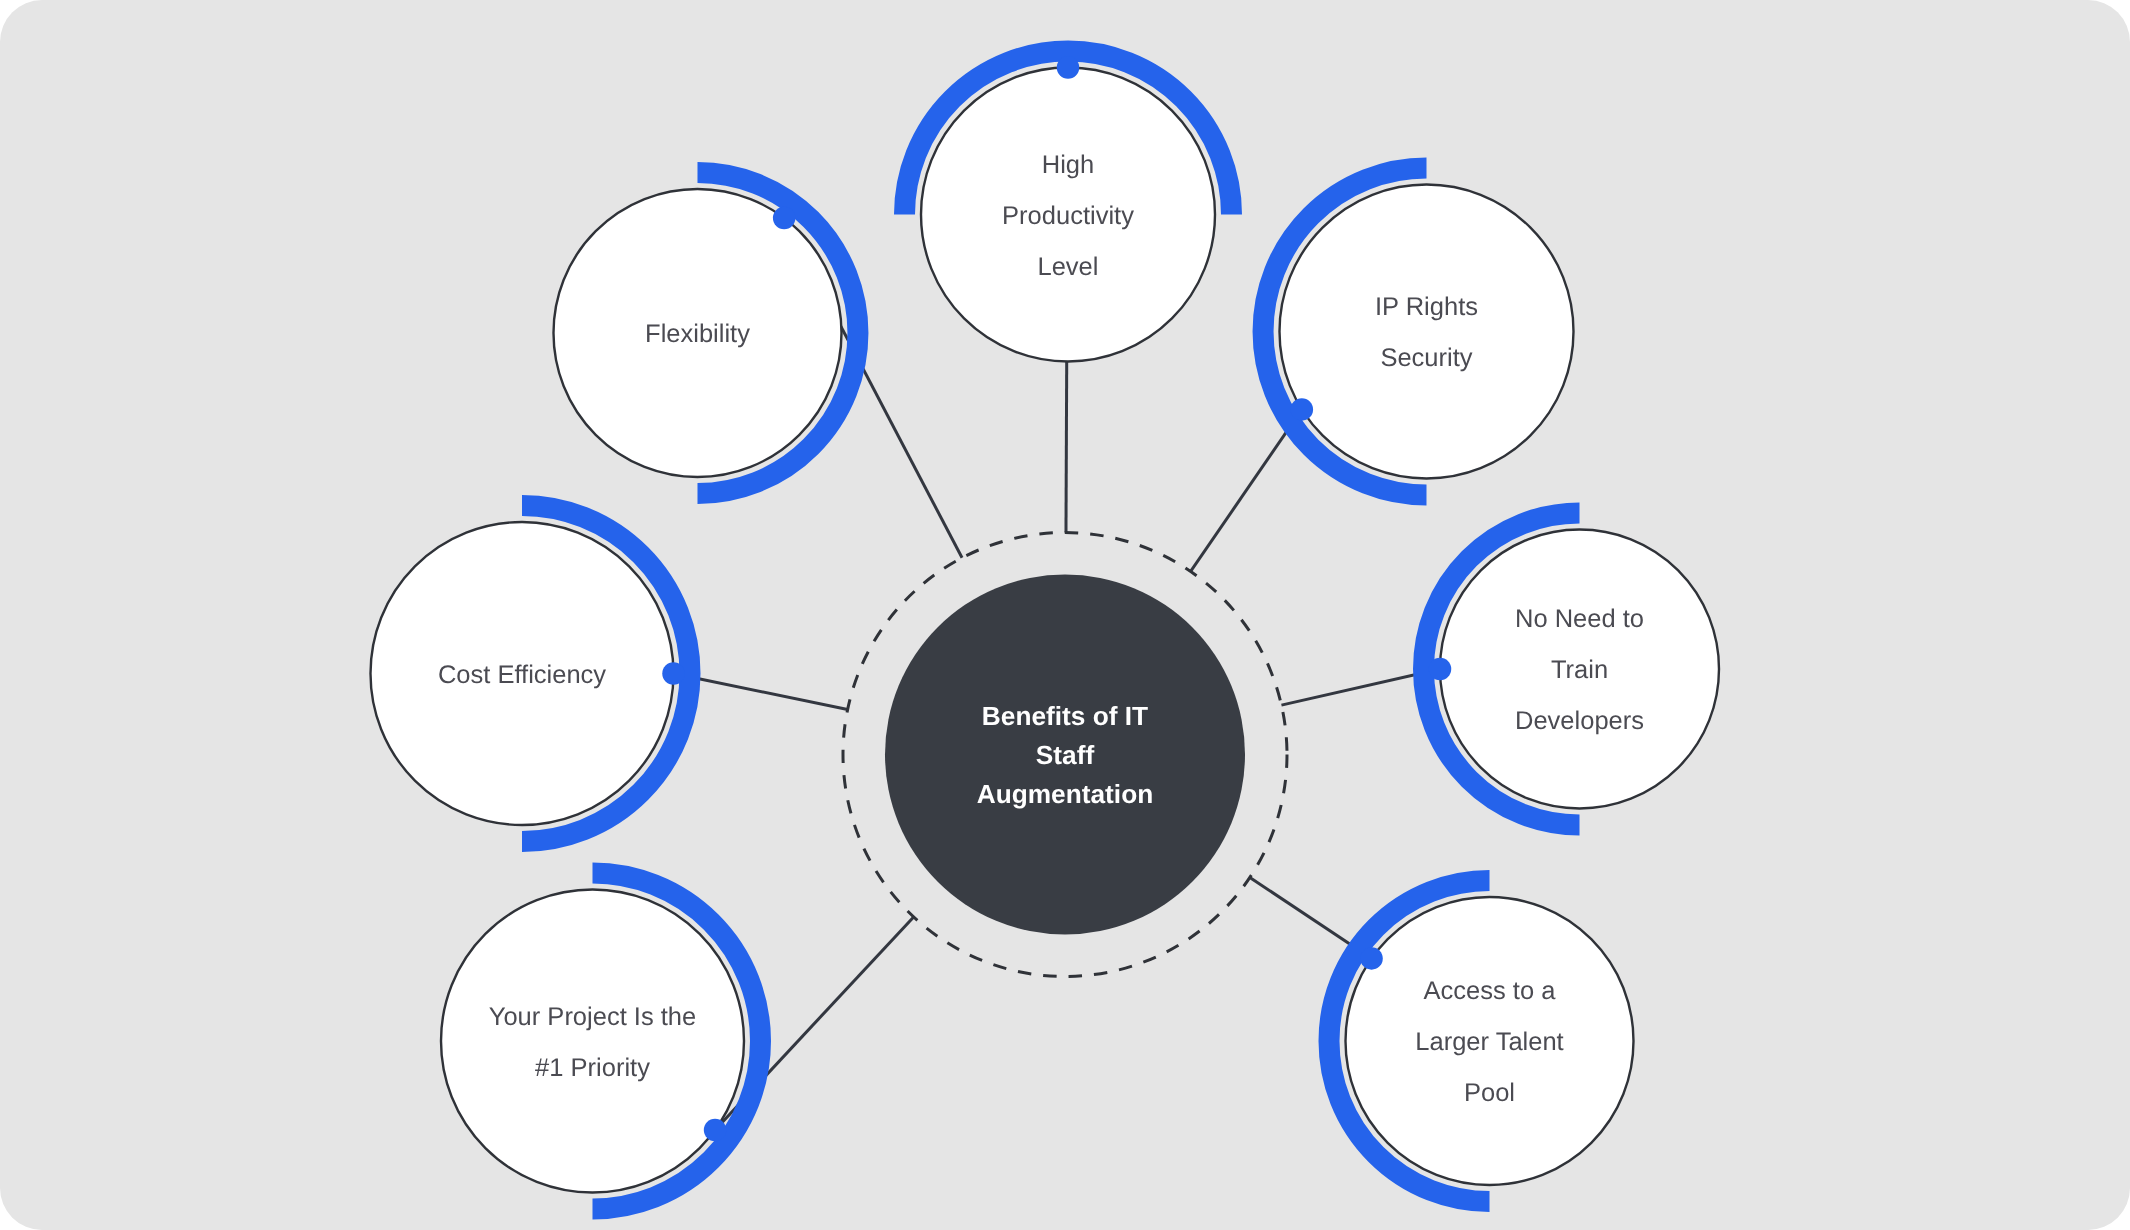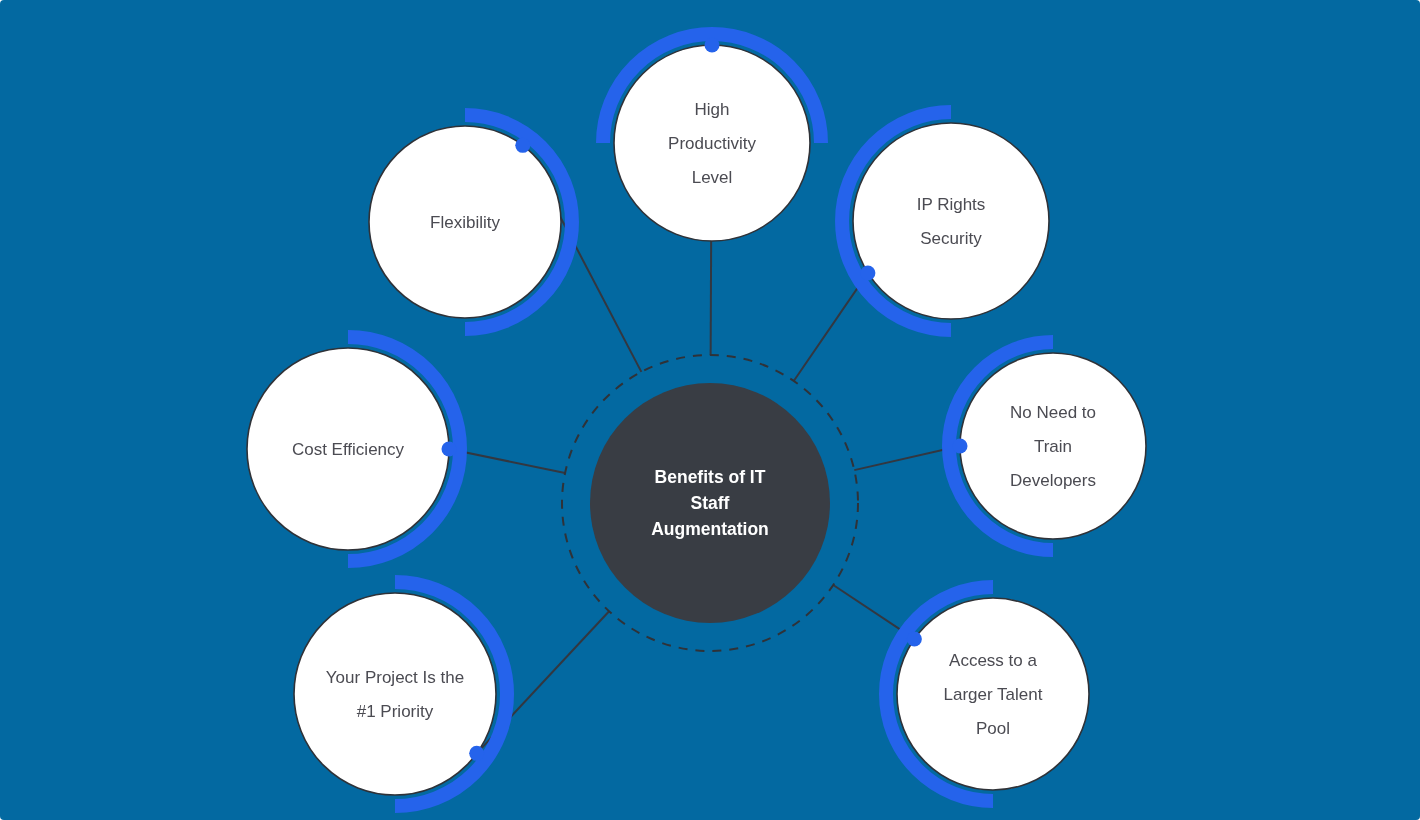--- a/index.html
+++ b/index.html
@@ -37,21 +37,21 @@
   .center-label {
     font-family: "Liberation Sans", sans-serif;
     font-size: 17.5px;
     font-weight: bold;
     fill: #ffffff;
   }
 </style>
 </head>
 <body>
 
-<div id="canvas" style="background: #0369a1; border-radius: 4px;">
+<div id="canvas" style="background: #e5e5e5; border-radius: 28px;">
   <svg id="diagram" viewBox="0 0 1420 820">
     <g id="connectors">
         <line x1="712" y1="45" x2="710.6462820476444" y2="355.0014110894469" stroke="#333740" stroke-width="2"></line>
         <line x1="522.7742422225966" y1="145.33099103545987" x2="641.3628328766805" y2="371.8781509843401" stroke="#333740" stroke-width="2"></line>
         <line x1="449" y1="449" x2="565.0694579129488" y2="473.01437060267904" stroke="#333740" stroke-width="2"></line>
         <line x1="476.7107164318697" y1="753.3663104815398" x2="609.1061383641187" y2="611.2794010151498" stroke="#333740" stroke-width="2"></line>
         <line x1="867.8912865766703" y1="272.9320878948541" x2="793.7452459026845" y2="380.97240562602695" stroke="#333740" stroke-width="2"></line>
         <line x1="960" y1="446" x2="854.2969488732738" y2="470.1002956568936" stroke="#333740" stroke-width="2"></line>
         <line x1="914.3614037482569" y1="638.9366621102995" x2="833.2280584857377" y2="584.9685647174306" stroke="#333740" stroke-width="2"></line>
       </g>

